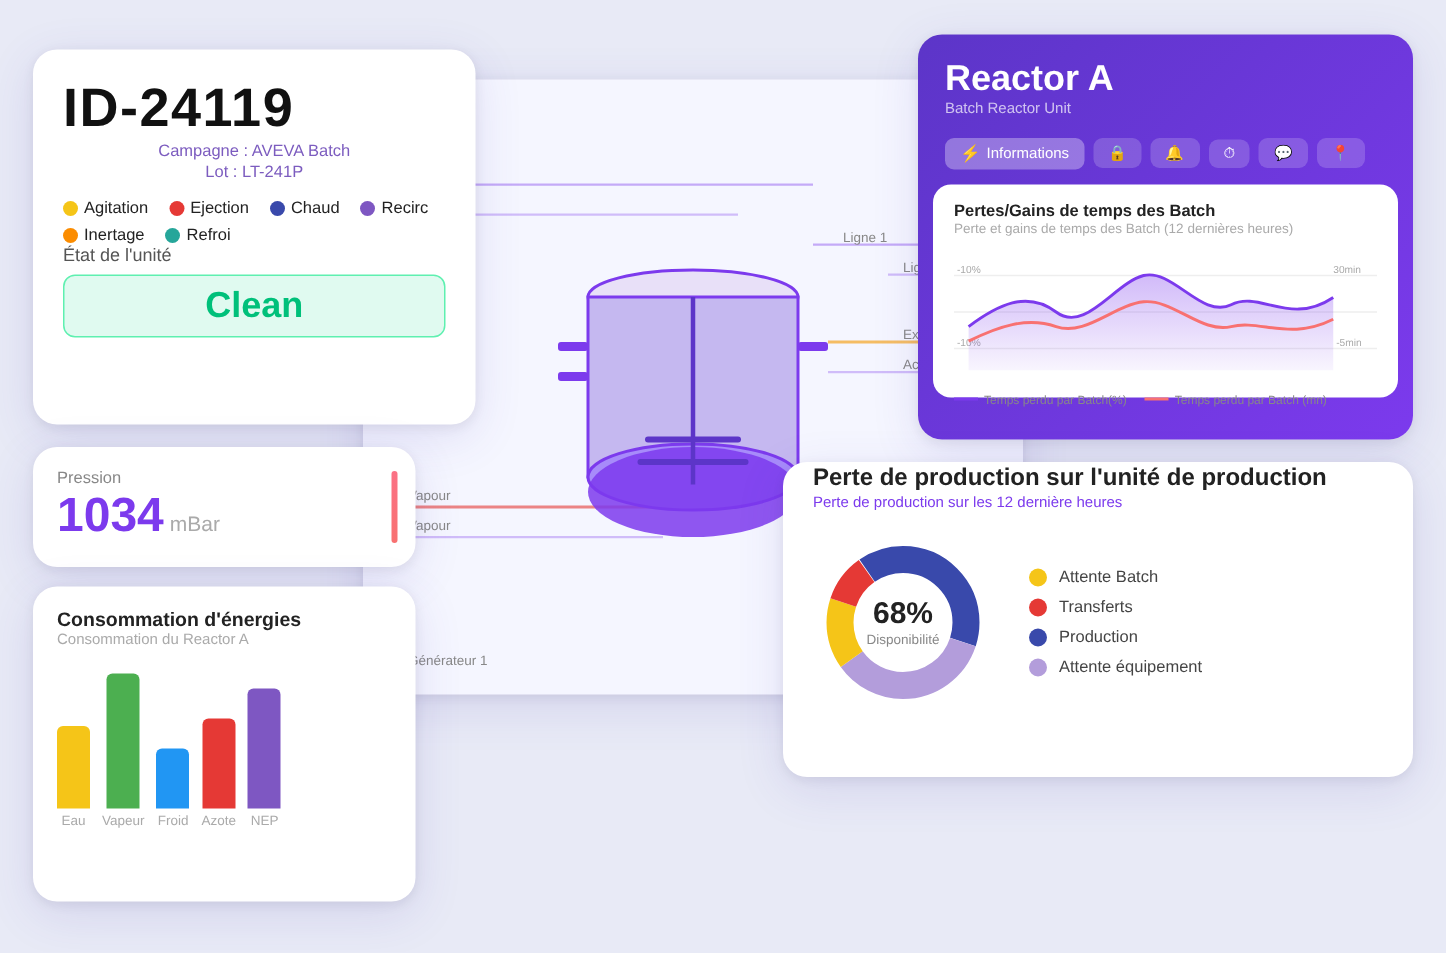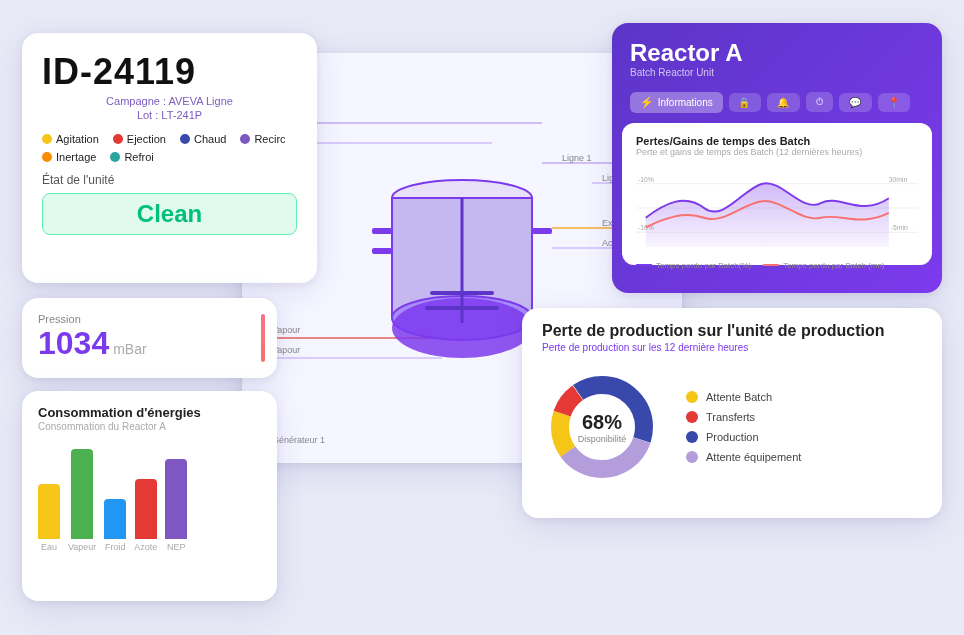--- a/index.html
+++ b/index.html
@@ -67,21 +67,20 @@
     }
     .badge-dot.yellow { background: #f5c518; }
     .badge-dot.red { background: #e53935; }
     .badge-dot.blue-dark { background: #3949ab; }
     .badge-dot.purple { background: #7e57c2; }
     .badge-dot.orange { background: #fb8c00; }
     .badge-dot.teal { background: #26a69a; }
     .etat-label {
       font-size: 12px;
       color: #555;
-      margin-top: 10px;
       margin-bottom: 6px;
     }
     .clean-btn {
       background: #e0faf0;
       border: 1.5px solid #5ef0b0;
       border-radius: 8px;
       color: #00c07a;
       font-size: 24px;
       font-weight: 700;
       text-align: center;
@@ -197,21 +196,21 @@
       height: 90px;
       margin-top: 6px;
     }
     .chart-svg { width: 100%; height: 100%; }
 
     
     .production-card {
       right: 0; top: 295px;
       width: 420px;
       height: 210px;
-      padding: 14px 20px;
+      padding: 2px 20px;
       z-index: 3;
     }
     .prod-title { font-size: 16px; font-weight: 700; color: #222; }
     .prod-sub { font-size: 10px; color: #7c3aed; margin-top: 2px; }
     .prod-content {
       display: flex;
       align-items: center;
       gap: 24px;
       margin-top: 14px;
     }
@@ -261,21 +260,21 @@
       pointer-events: none;
     }
   </style>
 </head>
 <body>
 
 <div class="scene">
 
   <div class="card id-card">
     <div class="id-title">ID-24119</div>
-    <div class="id-sub">Campagne : AVEVA Ligne</div>
+    <div class="id-sub">Campagne : AVEVA Batch</div>
     <div class="id-sub">Lot : LT-241P</div>
     <div class="id-badges">
       <div class="id-badge">
           <span class="badge-dot yellow"></span>
           <span>Agitation</span>
         </div>
       <div class="id-badge">
           <span class="badge-dot red"></span>
           <span>Ejection</span>
         </div>

